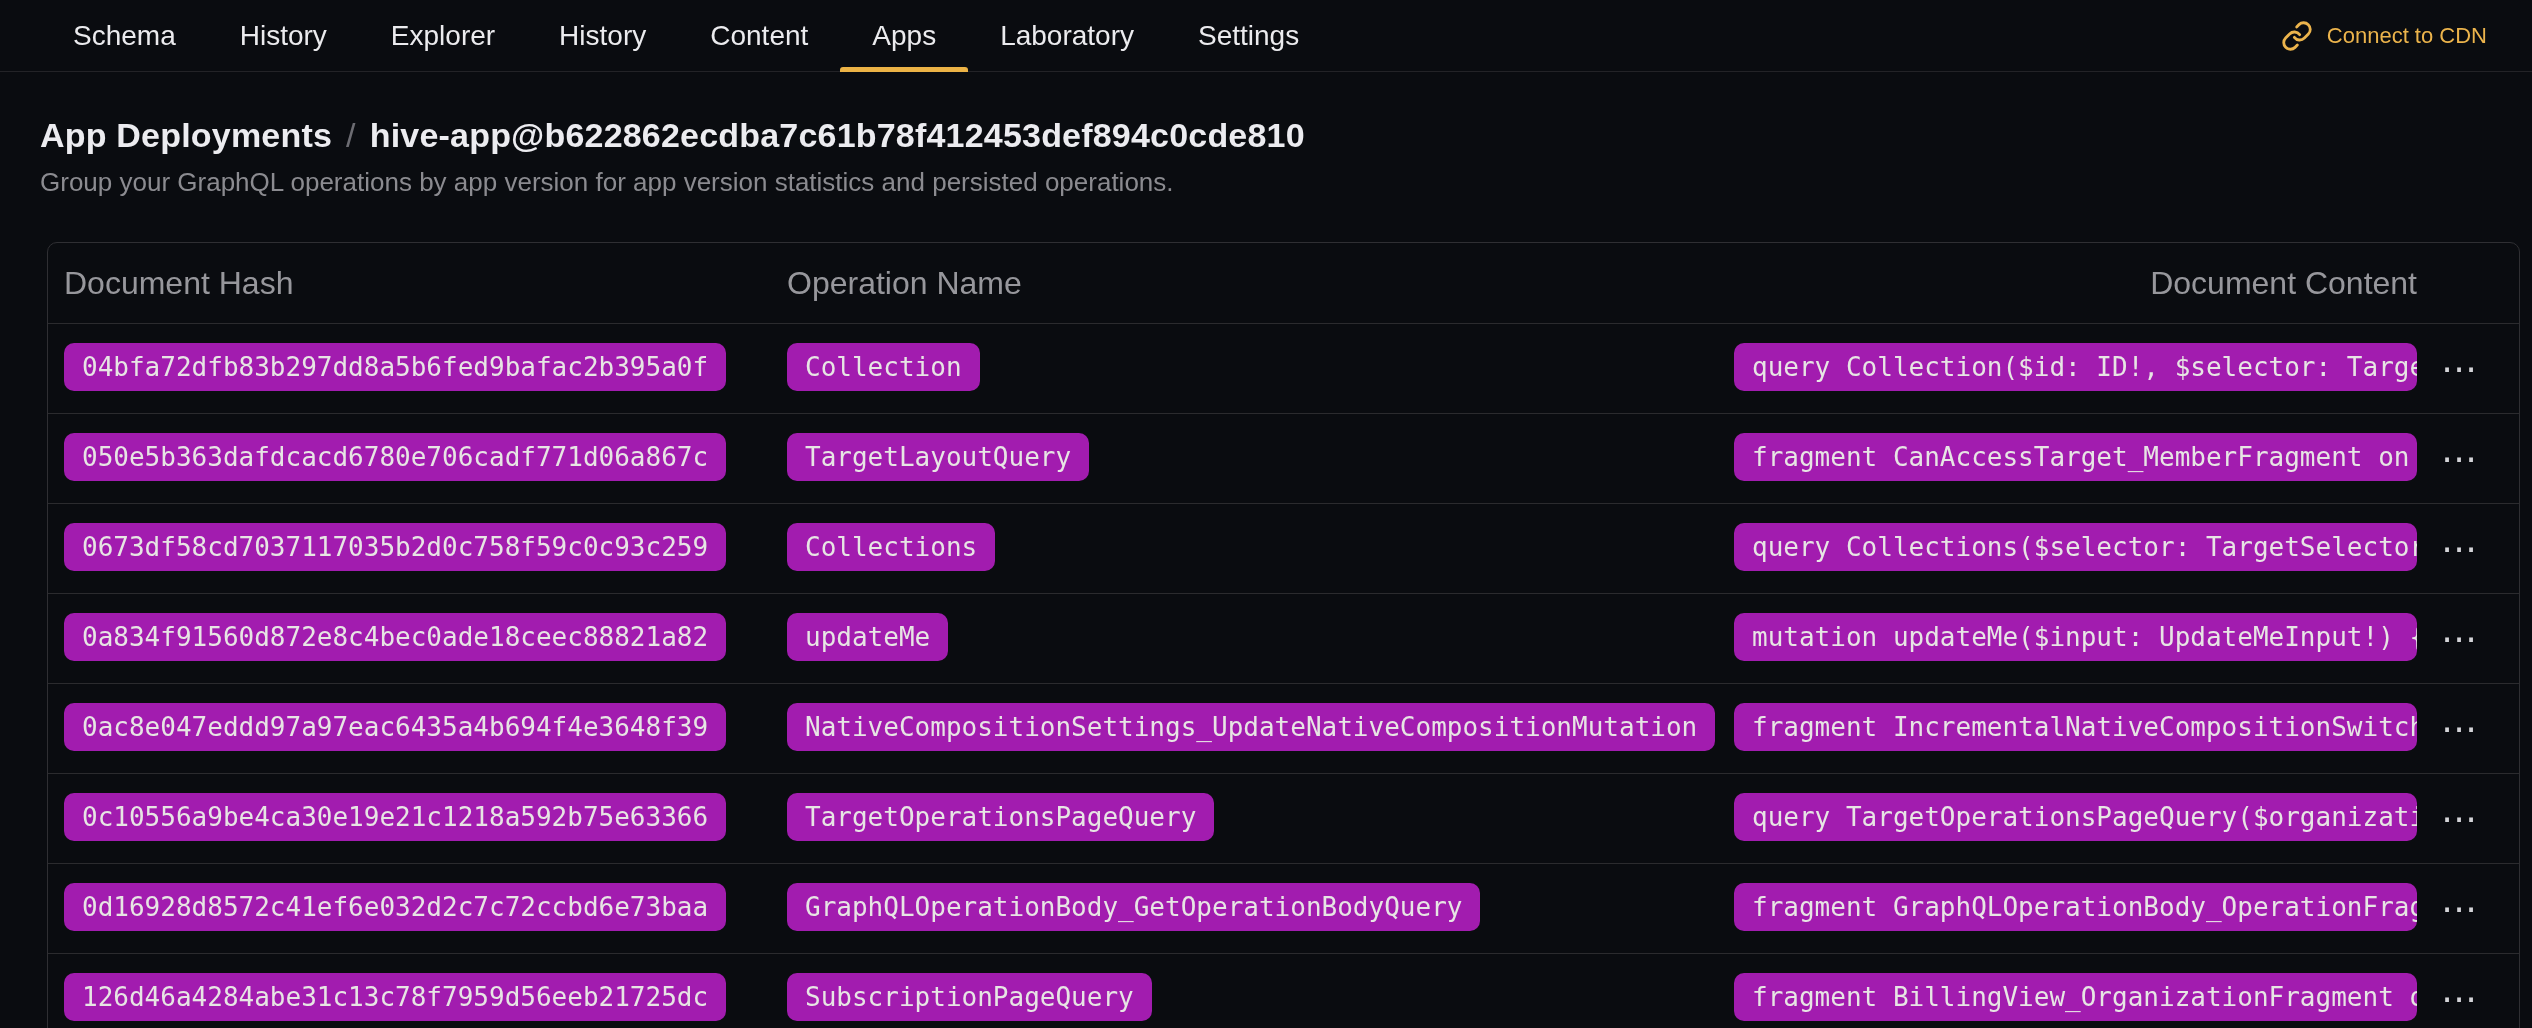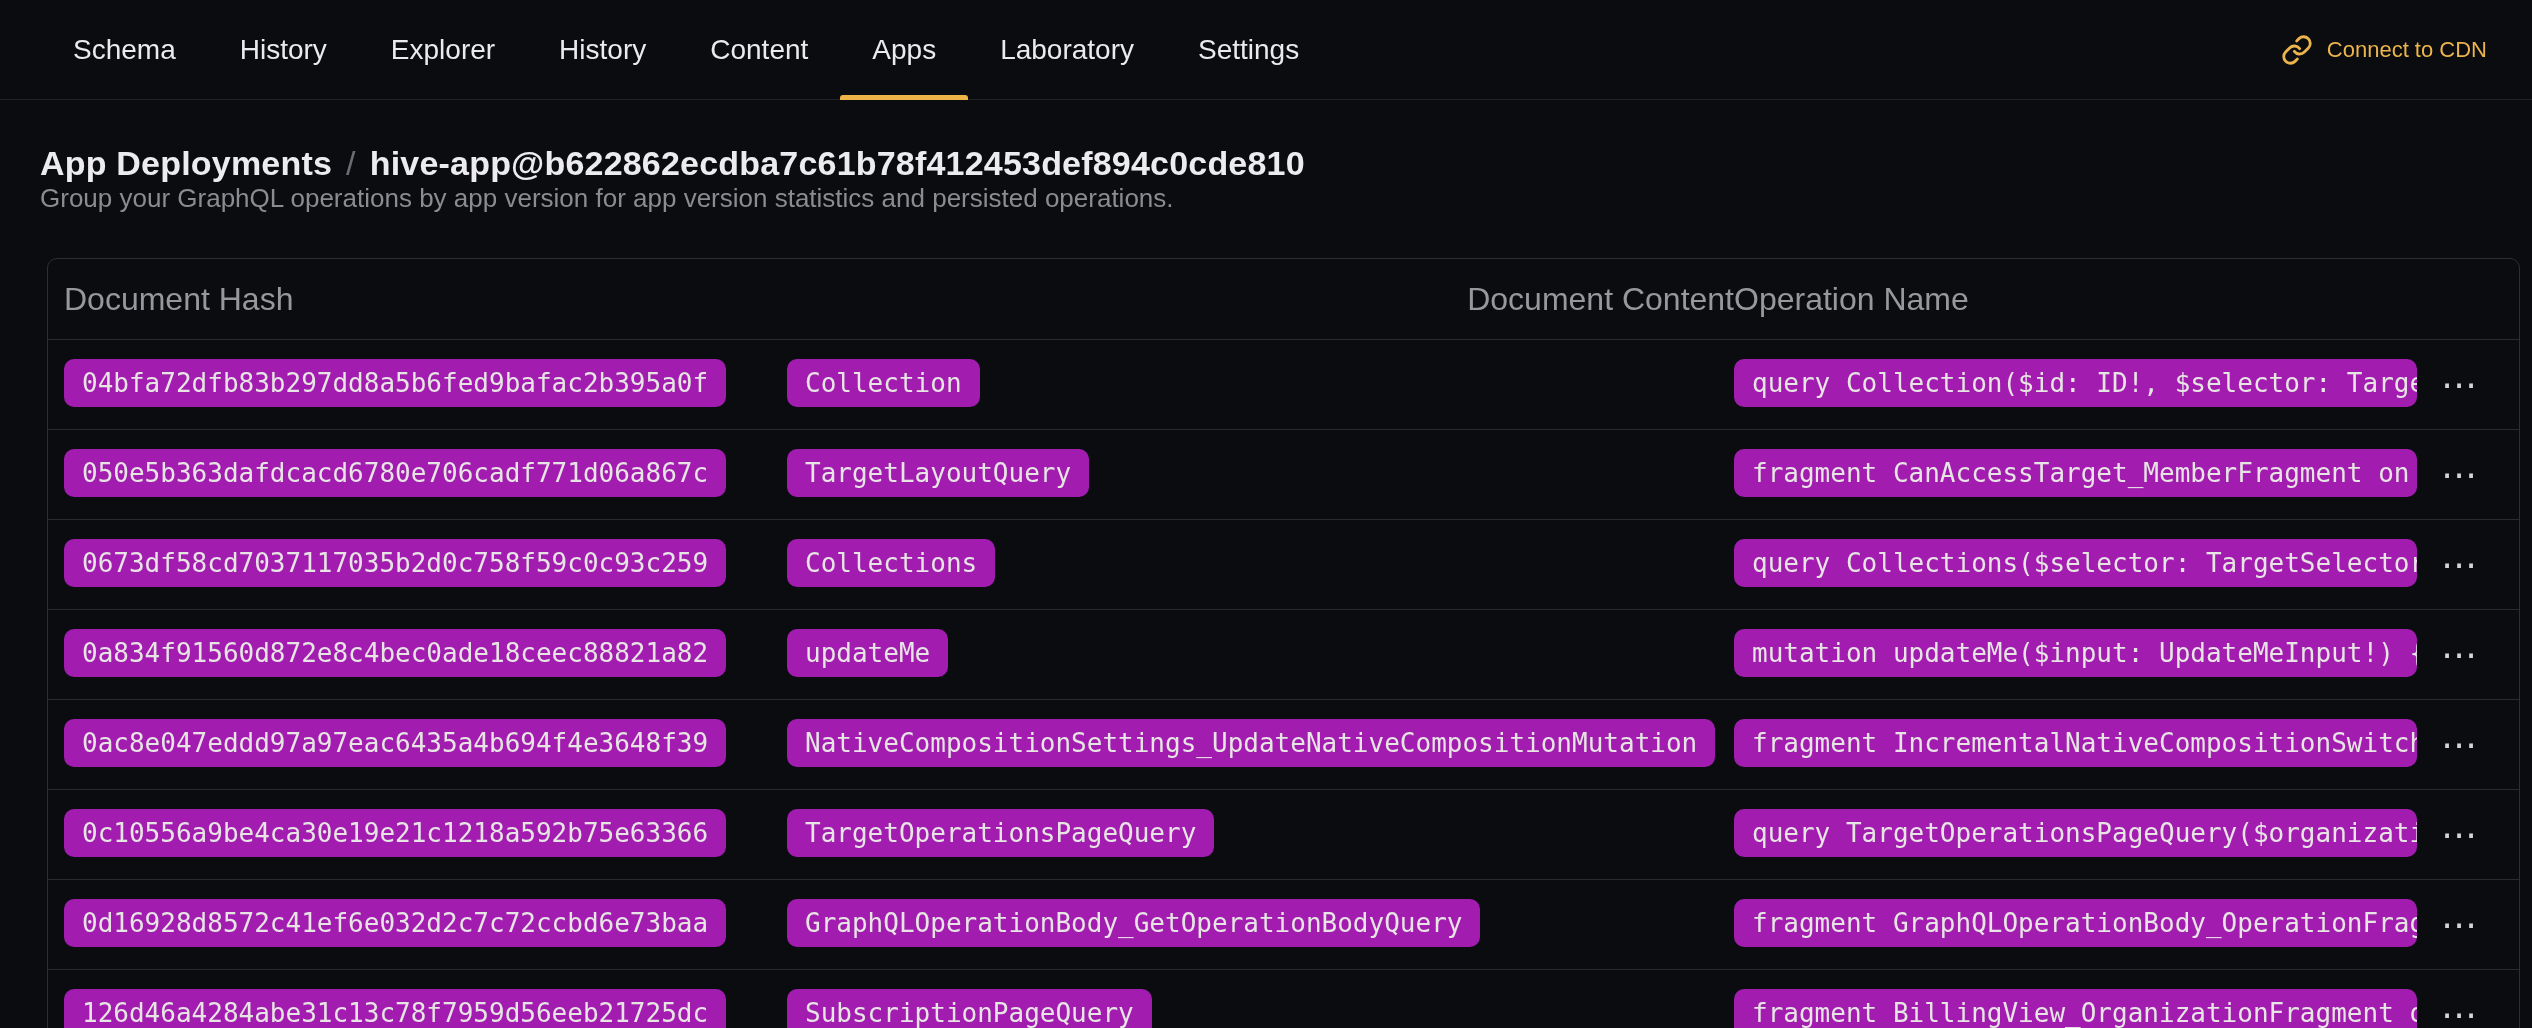--- a/index.html
+++ b/index.html
@@ -6,21 +6,21 @@
   html, body {
     width: 2532px; height: 1028px;
     overflow: hidden;
     background: #0a0c10;
     font-family: "Liberation Sans", sans-serif;
     color: #ececf0;
   }
 
   
   .topnav {
-    height: 100px;
+    height: 72px;
     display: flex;
     align-items: stretch;
     border-bottom: 1px solid #232327;
     padding-left: 41px;
   }
   .tab {
     display: flex;
     align-items: center;
     padding: 0 32px;
     position: relative;
@@ -56,20 +56,21 @@
     font-size: 34px;
     font-weight: 600;
     letter-spacing: .2px;
     color: #ececf0;
     display: flex;
     gap: 14px;
     align-items: flex-end;
   }
   .breadcrumb .sep { color: #6c6c72; font-weight: 400; }
   .subtitle {
+    margin-top: 12px;
     font-size: 26px;
     color: #8b8b90;
   }
 
   
   .card {
     margin: 44px 12px 0 7px;
     border: 1px solid #2f2f33;
     border-radius: 10px;
     overflow: hidden;
@@ -170,22 +171,22 @@
   <div class="breadcrumb">
     <span>App Deployments</span>
     <span class="sep">/</span>
     <span>hive-app@b622862ecdba7c61b78f412453def894c0cde810</span>
   </div>
   <div class="subtitle">Group your GraphQL operations by app version for app version statistics and persisted operations.</div>
 
   <section class="card">
     <div class="grid-row thead">
       <div class="th">Document Hash</div>
+      <div class="th">Operation Name</div>
       <div class="th right">Document Content</div>
-      <div class="th">Operation Name</div>
       <div class="th"></div>
     </div>
     <div id="rows">
   <div class="grid-row trow">
     <div class="cell">
       <span class="chip">04bfa72dfb83b297dd8a5b6fed9bafac2b395a0f</span>
     </div>
     <div class="cell">
       <span class="chip">Collection</span>
     </div>

